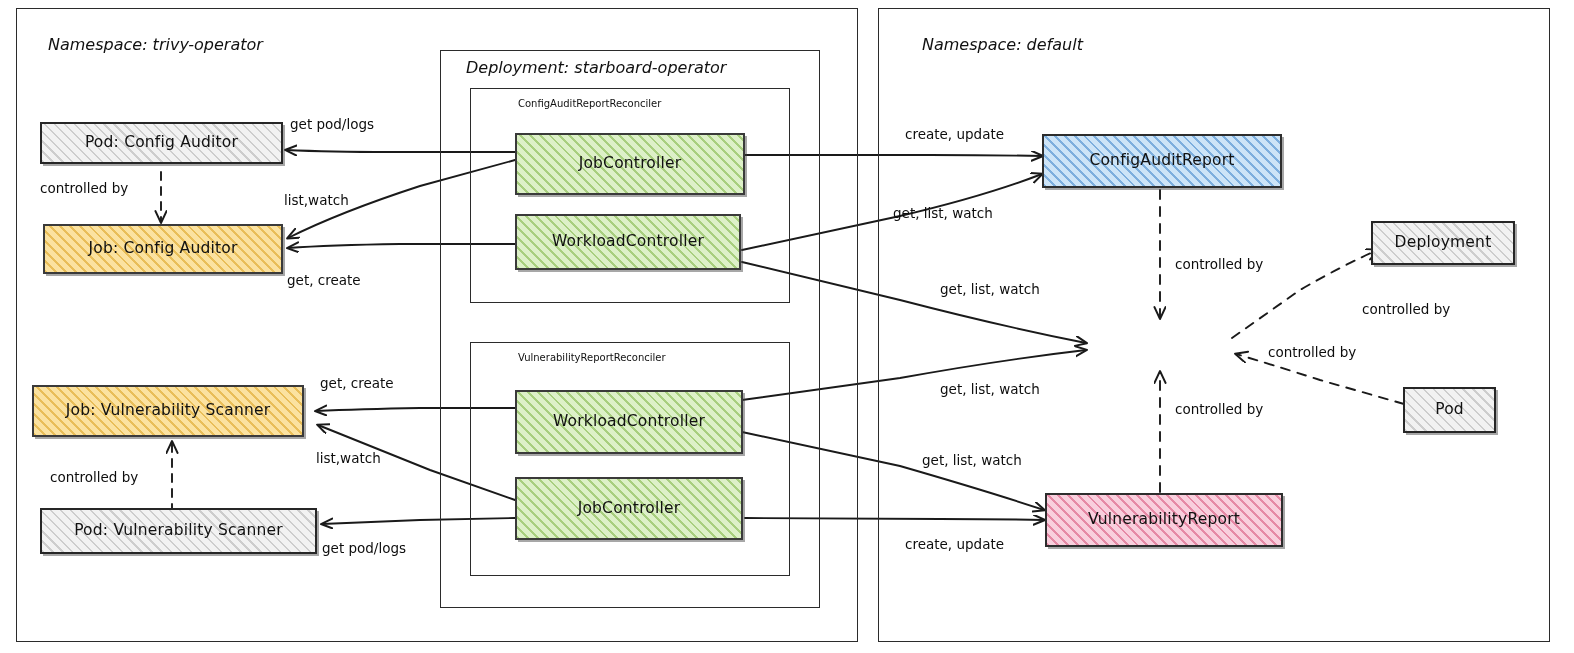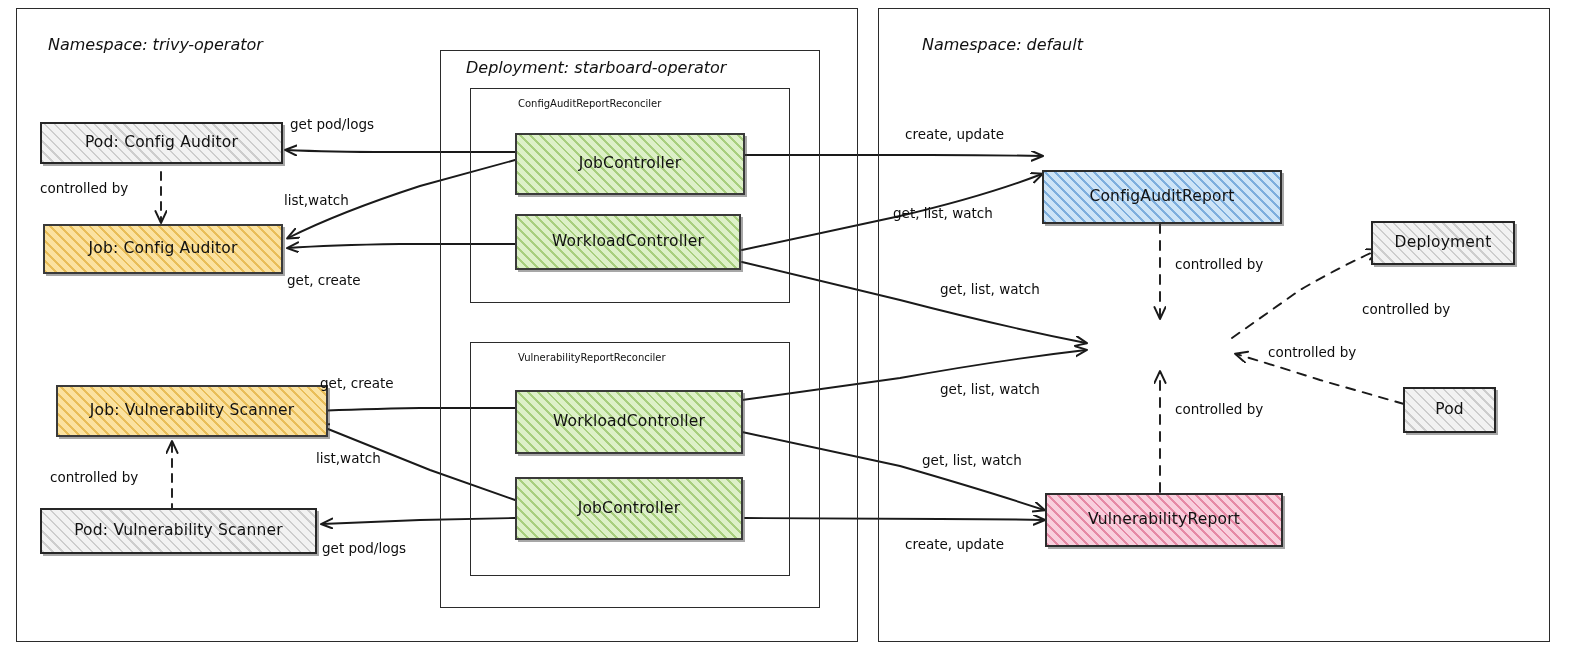--- a/index.html
+++ b/index.html
@@ -12,21 +12,21 @@
         box-shadow:2.5px 2.5px 0 -0.5px rgba(60,60,60,.45);}
   .node span{position:relative;z-index:2;padding:0 4px;}
   .frame{position:absolute;box-sizing:border-box;border:1.7px solid #2b2b2b;background:transparent;z-index:1;}
   .frame-label{position:absolute;font-size:16px;font-style:italic;color:#111;z-index:3;white-space:nowrap;}
   .sub-label{position:absolute;font-size:10px;color:#111;z-index:3;white-space:nowrap;}
   .edge-label{position:absolute;font-size:13.5px;color:#0d0d0d;z-index:6;white-space:nowrap;}
   
   .h-gray{background-color:#f2f2f2;background-image:repeating-linear-gradient(45deg,rgba(120,120,120,.30) 0 1.6px,transparent 1.6px 7px);}
   .h-yellow{background-color:#fbe2a0;background-image:repeating-linear-gradient(45deg,rgba(218,160,30,.55) 0 2px,transparent 2px 7px);border-color:#3a3a3a;}
   .h-green{background-color:#ddf0c8;background-image:repeating-linear-gradient(45deg,rgba(124,179,66,.55) 0 2px,transparent 2px 7px);border-color:#3a3a3a;}
-  .h-blue{background-color:#cde4f7;background-image:repeating-linear-gradient(45deg,rgba(60,130,200,.55) 0 2px,transparent 2px 7px);border-color:#2d2d2d;margin-top:36px;}
+  .h-blue{background-color:#cde4f7;background-image:repeating-linear-gradient(45deg,rgba(60,130,200,.55) 0 2px,transparent 2px 7px);border-color:#2d2d2d;}
   .h-pink{background-color:#f9cfdd;background-image:repeating-linear-gradient(45deg,rgba(214,80,120,.55) 0 2px,transparent 2px 7px);border-color:#2d2d2d;}
 </style>
 </head>
 <body>
 
 <div id="canvas">
 
   <div class="frame" style="left:16px;top:8px;width:842px;height:634px;"></div>
   <div class="frame-label" style="left:48px;top:35px;">Namespace: trivy-operator</div>
 
@@ -92,21 +92,21 @@
   </svg>
 
   <div class="node h-gray" style="left:40px;top:122px;width:243px;height:42px;">
     <span>Pod: Config Auditor</span>
   </div>
 
   <div class="node h-yellow" style="left:43px;top:224px;width:240px;height:50px;">
     <span>Job: Config Auditor</span>
   </div>
 
-  <div class="node h-yellow" style="left:56px;top:385px;width:272px;height:52px;">
+  <div class="node h-yellow" style="left:32px;top:385px;width:272px;height:52px;">
     <span>Job: Vulnerability Scanner</span>
   </div>
 
   <div class="node h-gray" style="left:40px;top:508px;width:277px;height:46px;">
     <span>Pod: Vulnerability Scanner</span>
   </div>
 
   <div class="node h-green" style="left:515px;top:133px;width:230px;height:62px;">
     <span>JobController</span>
   </div>

